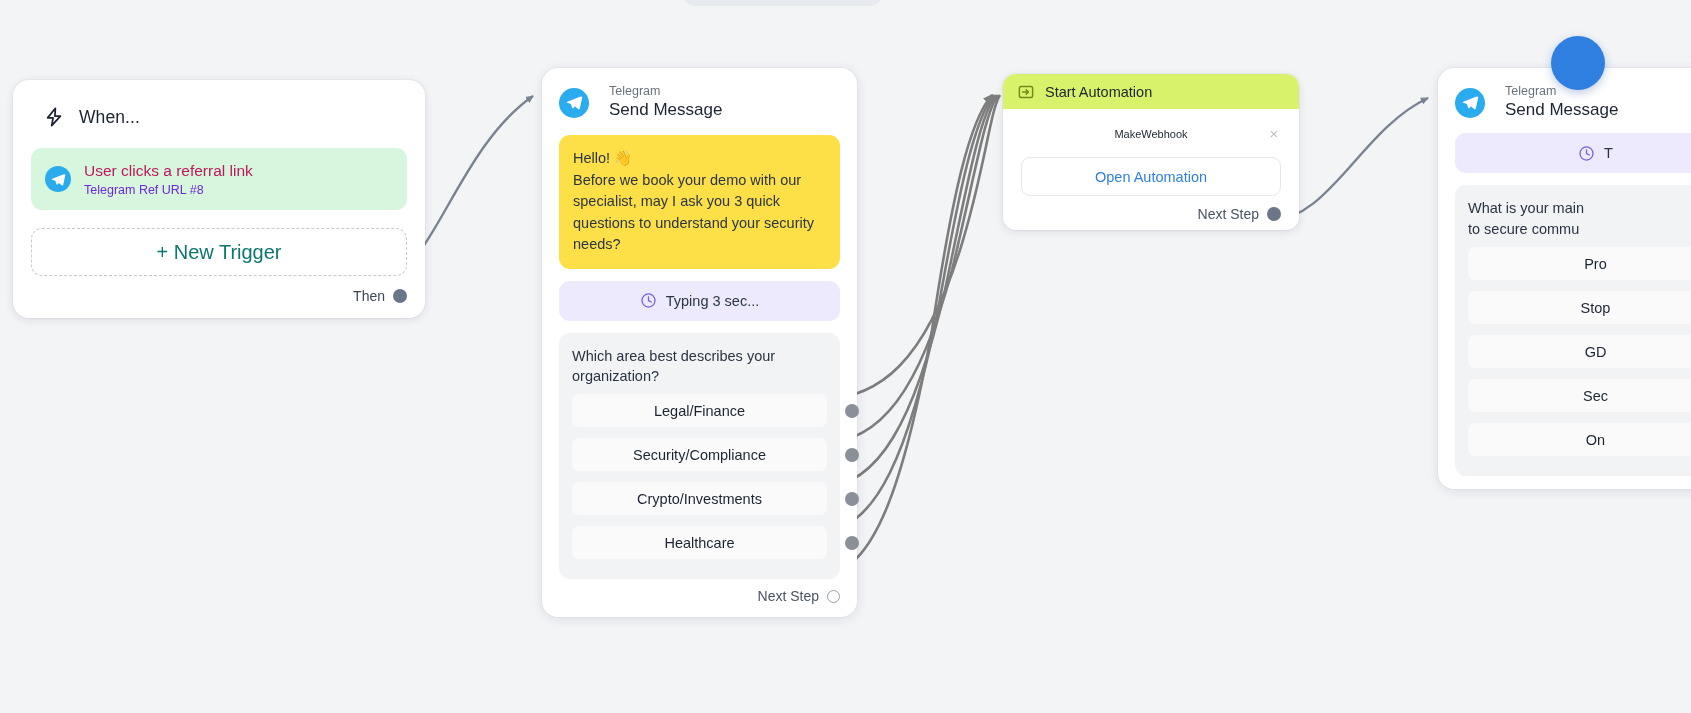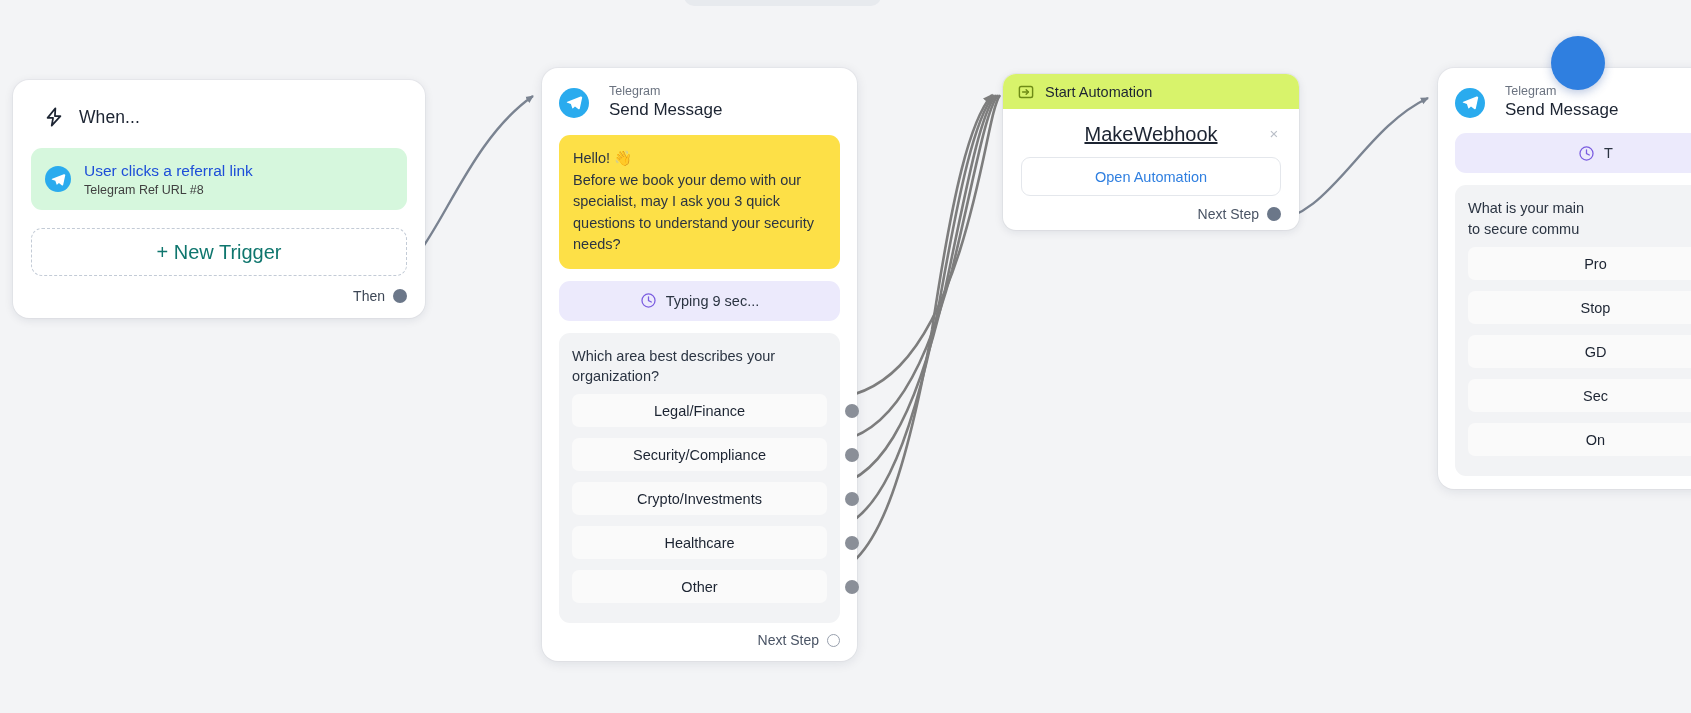--- a/index.html
+++ b/index.html
@@ -48,22 +48,22 @@
     border-radius: 11px;
     display: flex; align-items: center; gap: 13px;
     padding: 13px 14px;
   }
   .tg-badge {
     width: 26px; height: 26px; border-radius: 50%;
     background: #2aabee; flex: 0 0 auto;
     display: flex; align-items: center; justify-content: center;
   }
   .tg-badge svg { width: 15px; height: 15px; }
-  .trigger-item-title { font-size: 15.5px; color: #1d4ed8; line-height: 1.25; }
-  .trigger-item-sub { font-size: 12.5px; color: #404040; margin-top: 3px; }
+  .trigger-item-title { font-size: 15.5px; color: #be185d; line-height: 1.25; }
+  .trigger-item-sub { font-size: 12.5px; color: #6d28d9; margin-top: 3px; }
   .new-trigger {
     margin-top: 18px;
     height: 46px;
     border: 1.6px dashed #c3cbd6;
     border-radius: 11px;
     display: flex; align-items: center; justify-content: center;
     color: #0f766e; font-size: 20px;
     background: transparent;
   }
   .then-row {
@@ -167,21 +167,21 @@
     display: flex; align-items: center; gap: 10px;
     padding: 0 14px;
     font-size: 14.5px; color: #1c2432;
   }
   .enter-icon { width: 18px; height: 18px; flex: 0 0 auto; }
   .auto-body { padding: 14px 18px 8px 18px; position: relative; }
   .auto-name-row {
     display: flex; align-items: center; justify-content: center;
     position: relative; height: 22px;
   }
-  .auto-name { font-size: 20px; color: #1c2432; text-decoration: underline; }
+  .auto-name { font-size: 11px; color: #1c2432; }
   .close-x {
     position: absolute; right: 0; top: 50%; transform: translateY(-50%);
     width: 14px; height: 14px; color: #b9bec7; font-size: 15px;
     line-height: 14px; text-align: center; cursor: pointer;
   }
   .open-auto-btn {
     margin-top: 12px;
     height: 37px;
     border: 1px solid #e4e7ec;
     border-radius: 9px;
@@ -282,44 +282,40 @@
     </div>
 
     <div class="bubble">Hello! 👋
 Before we book your demo with our specialist, may I ask you 3 quick questions to understand your security needs?</div>
 
     <div class="typing-pill">
       <svg class="clock-icon" viewBox="0 0 24 24" fill="none" stroke="#7b5de0" stroke-width="1.8" stroke-linecap="round">
         <circle cx="12" cy="12" r="9.2"></circle>
           <path d="M12 6.8 V12 L16 14.2"></path>
       </svg>
-      <span>Typing 9 sec...</span>
+      <span>Typing 3 sec...</span>
     </div>
 
     <div class="q-block">
       <div class="q-text">Which area best describes your organization?</div>
       <div class="opt-list">
         <div class="opt-row">
           <span>Legal/Finance</span>
           <span class="opt-dot"></span>
         </div>
         <div class="opt-row">
           <span>Security/Compliance</span>
           <span class="opt-dot"></span>
         </div>
         <div class="opt-row">
           <span>Crypto/Investments</span>
           <span class="opt-dot"></span>
         </div>
         <div class="opt-row">
           <span>Healthcare</span>
-          <span class="opt-dot"></span>
-        </div>
-        <div class="opt-row">
-          <span>Other</span>
           <span class="opt-dot"></span>
         </div>
       </div>
     </div>
 
     <div class="next-row">
       <span class="next-label">Next Step</span>
       <span class="dot-hollow"></span>
     </div>
   </div>

